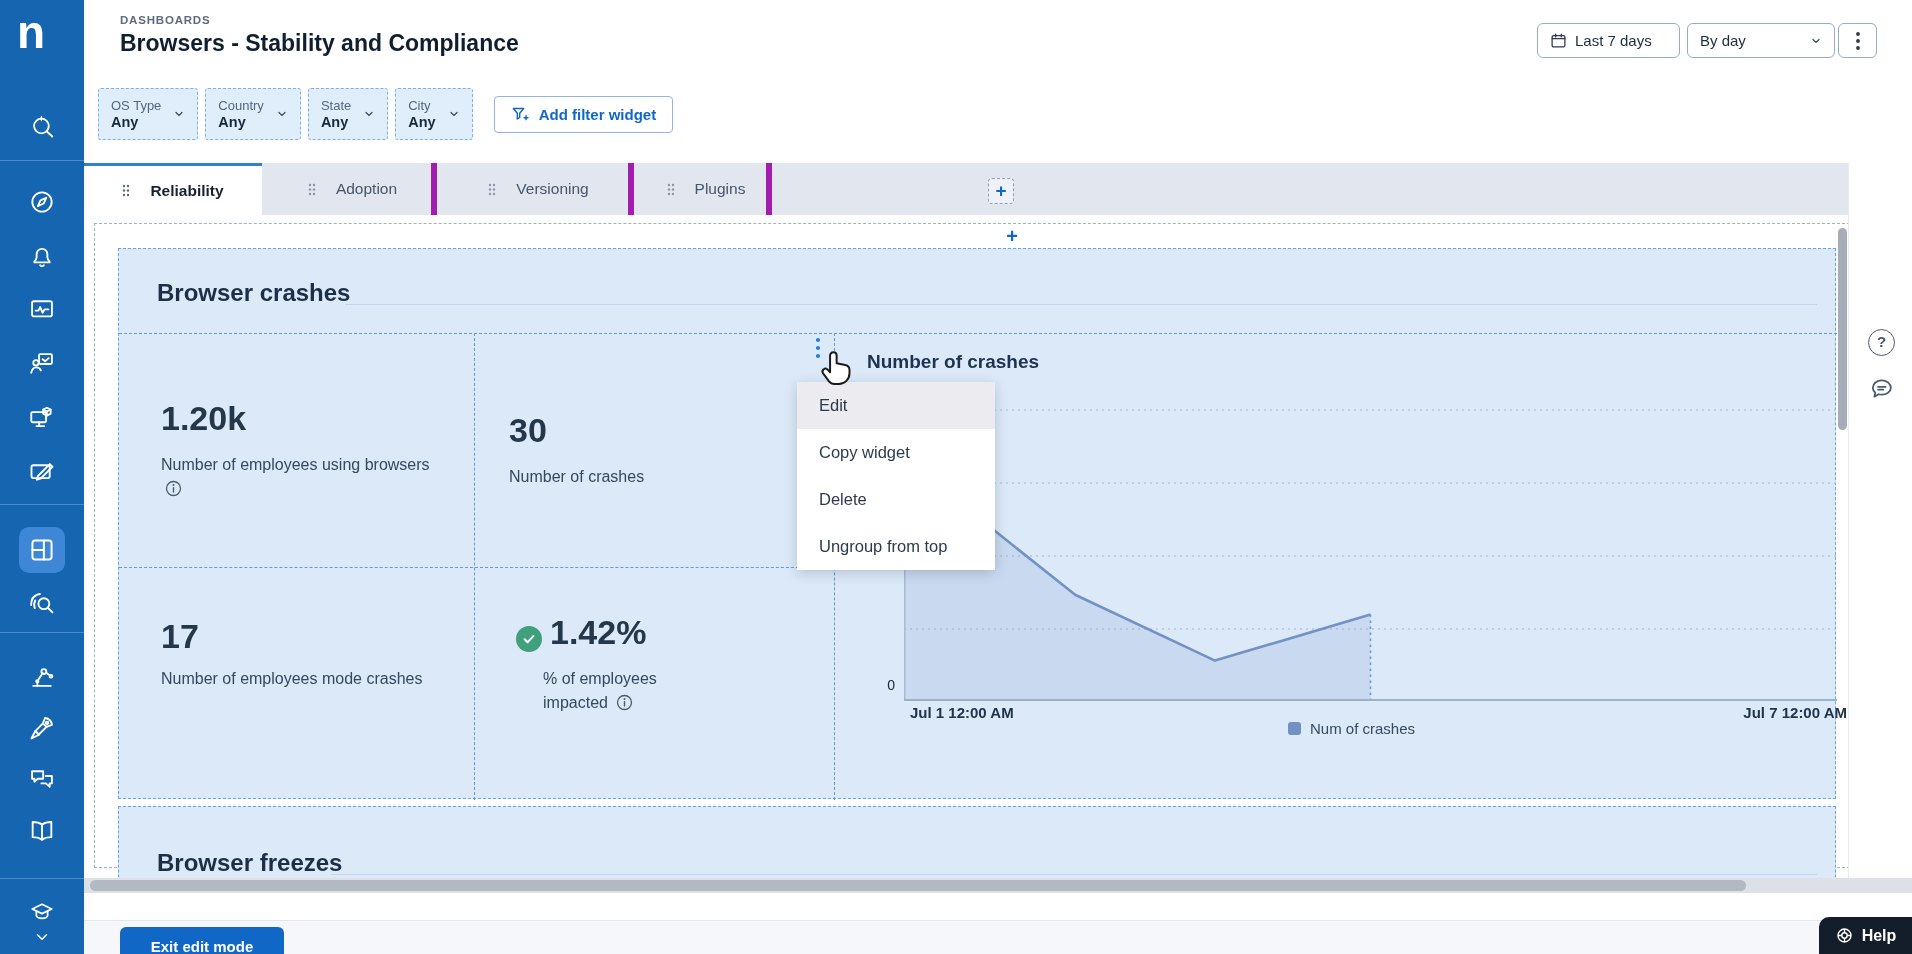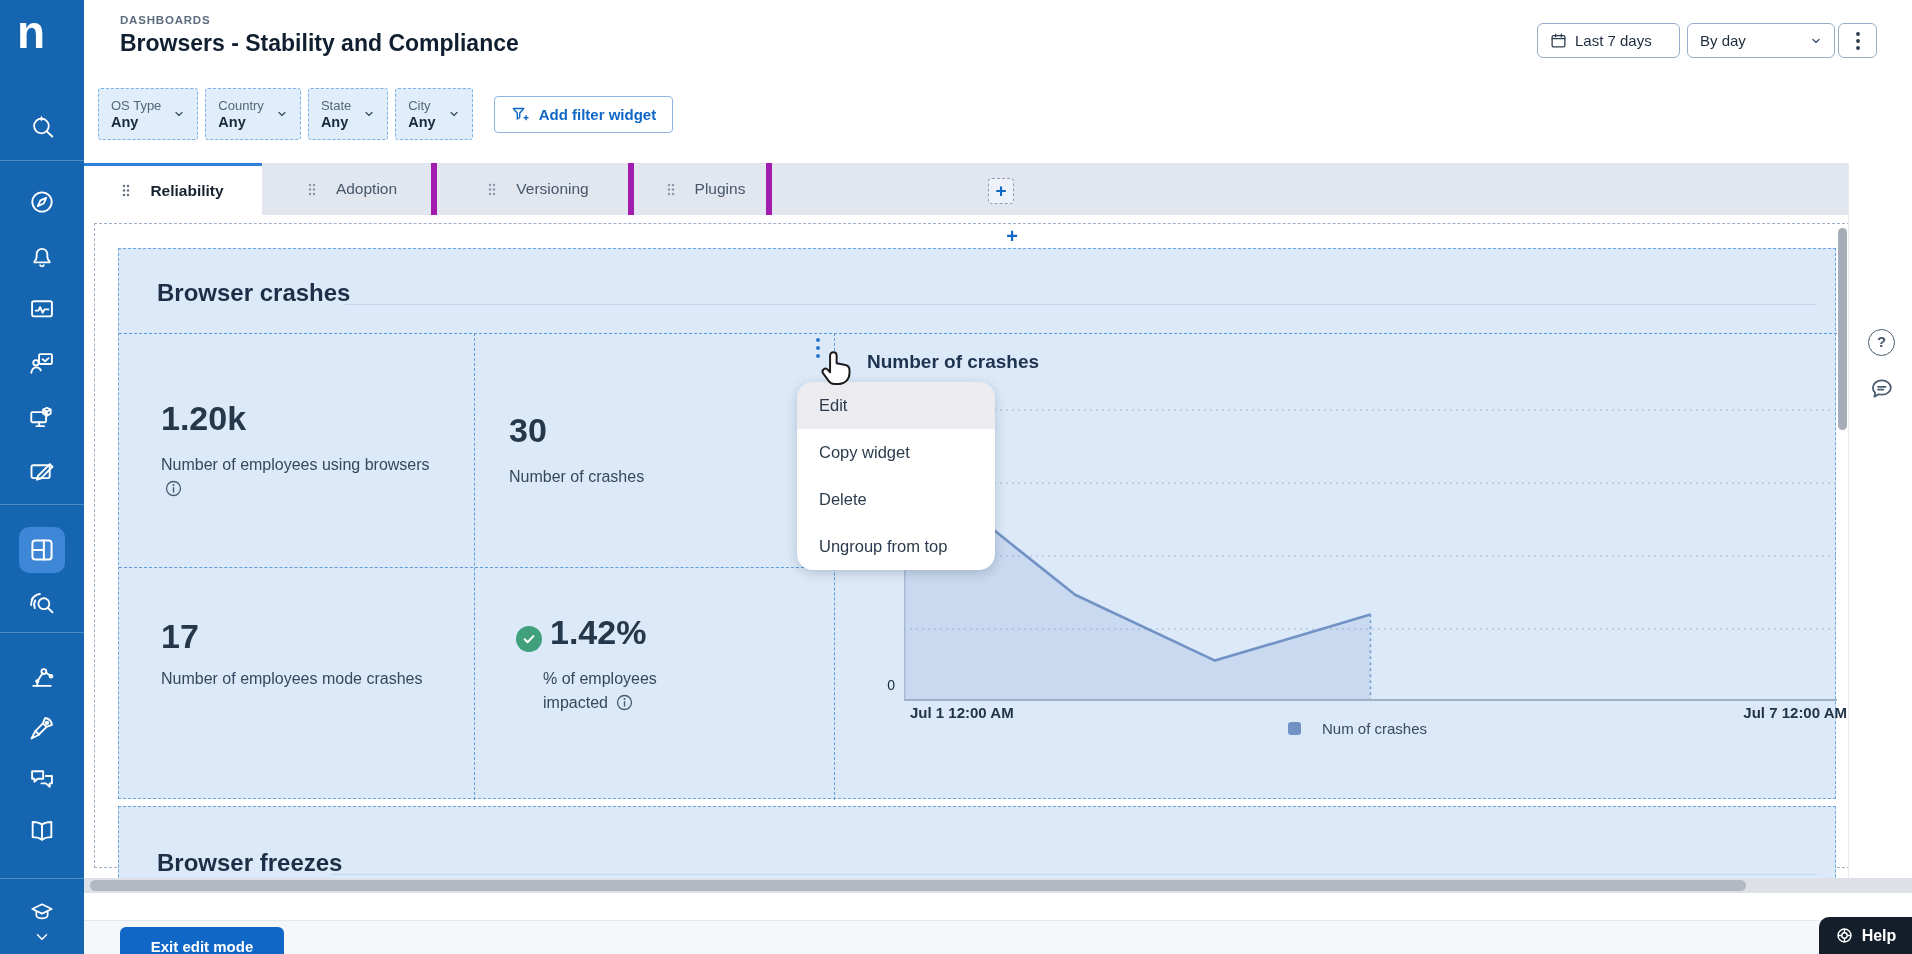--- a/index.html
+++ b/index.html
@@ -52,25 +52,25 @@
 
   
   .kpi-val{position:absolute;font-size:34px;font-weight:700;color:#25374b;}
   .kpi-lab{position:absolute;font-size:16px;line-height:24px;color:#35485e;}
   .okcheck{position:absolute;width:26px;height:26px;border-radius:50%;background:#41a07c;display:flex;align-items:center;justify-content:center;}
 
   
   .chart-title{position:absolute;font-size:19px;font-weight:700;color:#1e3350;}
   .tick0{position:absolute;font-size:14px;color:#17283a;text-align:right;}
   .xlab{position:absolute;font-size:15px;font-weight:600;color:#22344a;white-space:nowrap;}
-  .legend{position:absolute;display:flex;align-items:center;gap:21px;font-size:15px;color:#374a5f;}
+  .legend{position:absolute;display:flex;align-items:center;gap:9px;font-size:15px;color:#374a5f;}
   .legend .sw{width:13px;height:13px;border-radius:3px;background:#7292c5;}
 
   
-  .menu{position:absolute;left:797px;top:382px;width:198px;background:#fff;border-radius:16px;z-index:60;
+  .menu{position:absolute;left:797px;top:382px;width:198px;background:#fff;border-radius:0;z-index:60;
         box-shadow:0 3px 12px rgba(20,30,50,.20);overflow:hidden;}
   .menu .item{height:47px;display:flex;align-items:center;padding-left:22px;font-size:16.5px;color:#2b3b4d;}
   .menu .item.hl{background:#ebebf0;}
   .cursor{position:absolute;left:818px;top:346px;z-index:70;}
   .wkebab{position:absolute;left:814px;top:336px;z-index:55;}
 
   
   .hscroll{position:absolute;left:84px;top:878px;width:1828px;height:15px;background:#dde0e6;z-index:45;}
   .hthumb{position:absolute;left:6px;top:2px;width:1656px;height:11px;border-radius:6px;background:#b3b9c3;}
   .vthumb{position:absolute;left:1838px;top:228px;width:9px;height:202px;border-radius:5px;background:#a6adb8;z-index:46;}

